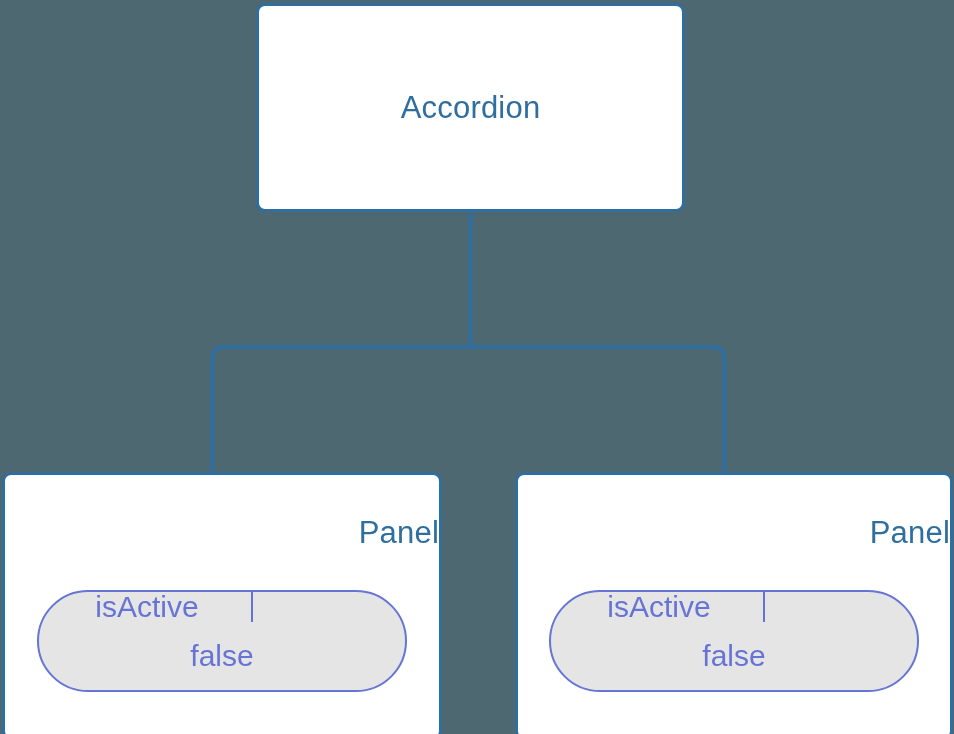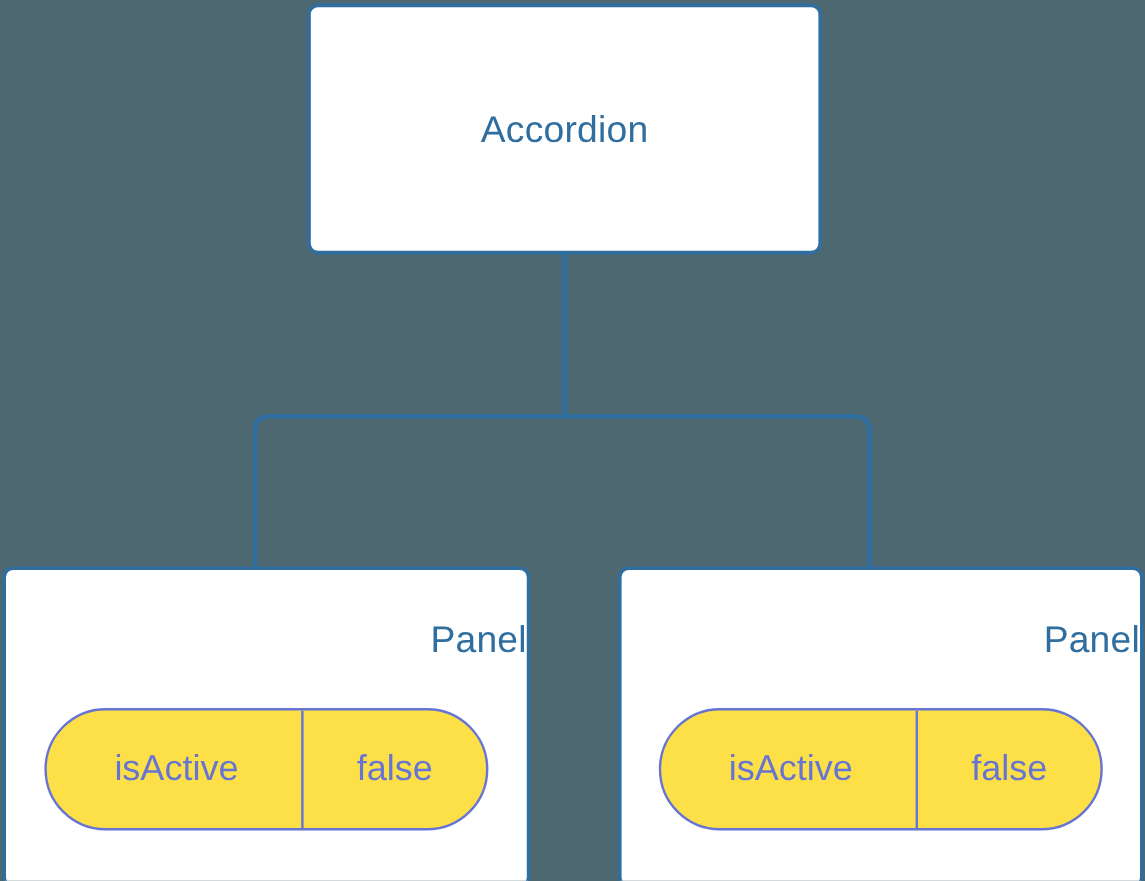--- a/index.html
+++ b/index.html
@@ -92,22 +92,23 @@
     left: 50%;
     transform: translateX(-50%);
     top: 115px;
     display: flex;
     align-items: stretch;
     box-sizing: border-box;
     height: 102px;
     width: 370px;
     border: 2px solid #6674d4;
     border-radius: 51px;
-    background: #fde047;
+    background: #e5e5e5;
     overflow: hidden;
+    flex-direction: column;
   }
   .prop-key,
   .prop-val {
     display: flex;
     align-items: center;
     justify-content: center;
     color: #6674d4;
     font-size: 30px;
     line-height: 1;
     white-space: nowrap;

